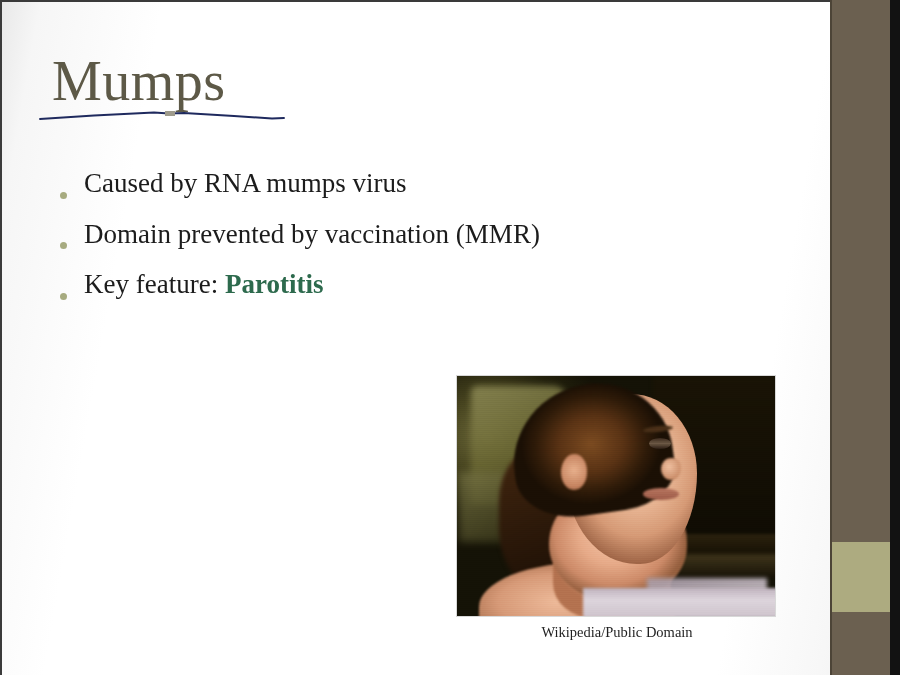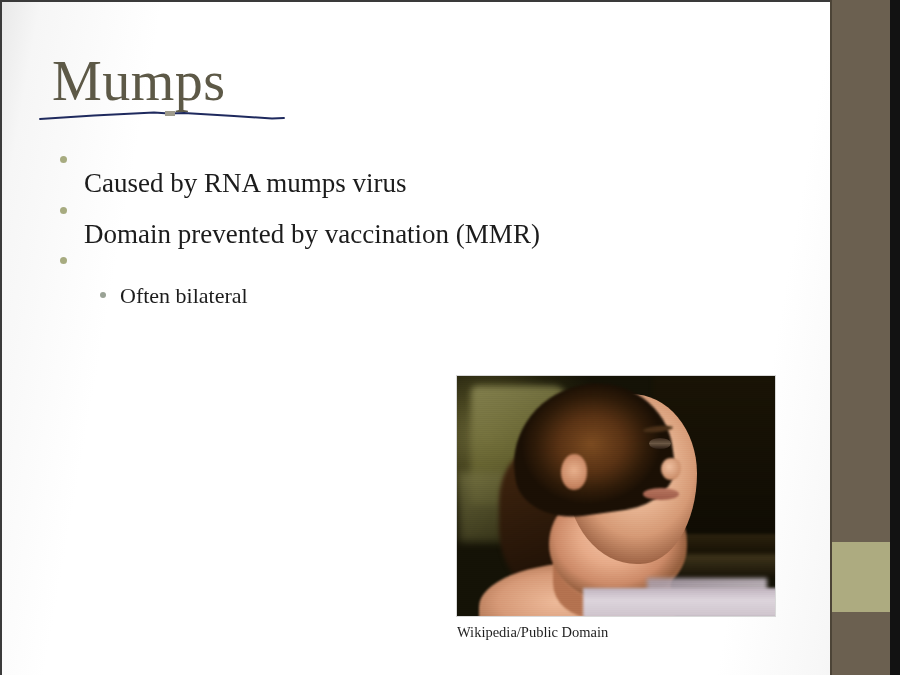--- a/index.html
+++ b/index.html
@@ -97,21 +97,21 @@
 
   
   .body-list {
     position: absolute;
     left: 60px;
     top: 162px;
     width: 700px;
   }
   .bullet-row {
     display: flex;
-    align-items: flex-start;
+    align-items: flex-end;
     margin-bottom: 8px;
   }
   .bullet-dot {
     flex: 0 0 auto;
     width: 7px;
     height: 7px;
     border-radius: 50%;
     background: #a7ab80;
     margin-right: 17px;
     position: relative;
@@ -299,20 +299,21 @@
     background:
       repeating-linear-gradient(0deg, rgba(255,255,255,0.018) 0 1px, rgba(0,0,0,0.018) 1px 2px);
     mix-blend-mode: overlay;
   }
 
   .photo-caption {
     position: absolute;
     left: 457px;
     top: 624px;
     width: 320px;
+    text-align: center;
     font-size: 14.5px;
     color: #1e1e1e;
     font-family: "Liberation Serif", "DejaVu Serif", serif;
   }
 </style>
 </head>
 <body>
 
 <div class="slide">
 
@@ -341,27 +342,24 @@
       <span class="bullet-text">Caused by RNA mumps virus</span>
     </div>
 
     <div class="bullet-row">
       <span class="bullet-dot"></span>
       <span class="bullet-text">Domain prevented by vaccination (MMR)</span>
     </div>
 
     <div class="bullet-row">
       <span class="bullet-dot"></span>
+      <span class="bullet-text"><span>Key feature: </span><span class="accent-term">Parotitis</span></span>
     </div>
 
     <div class="sub-list">
-      <div class="sub-row">
-        <span class="sub-dot"></span>
-        <span class="sub-text">Often bilateral</span>
-      </div>
     </div>
 
   </div>
 
   <div class="photo-frame" aria-label="Child with bilateral parotid gland swelling of the face and neck">
     <div class="ph-layer ph-room"></div>
     <div class="ph-layer ph-wallblock"></div>
     <div class="ph-layer ph-wallblock2"></div>
     <div class="ph-layer ph-darkright"></div>
     <div class="ph-layer ph-bar"></div>

